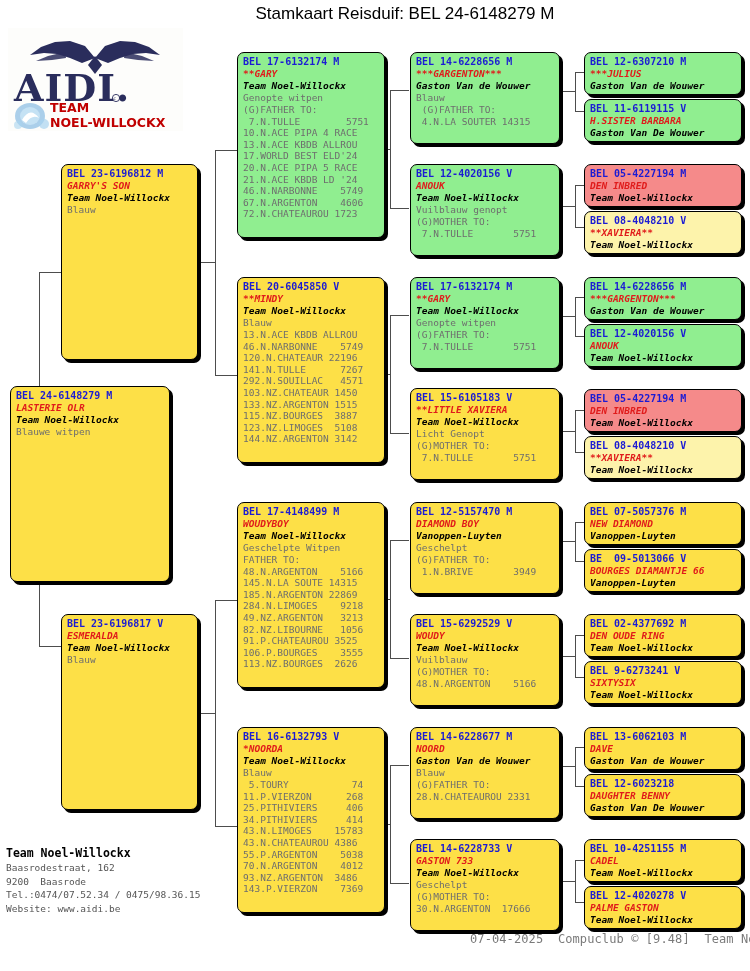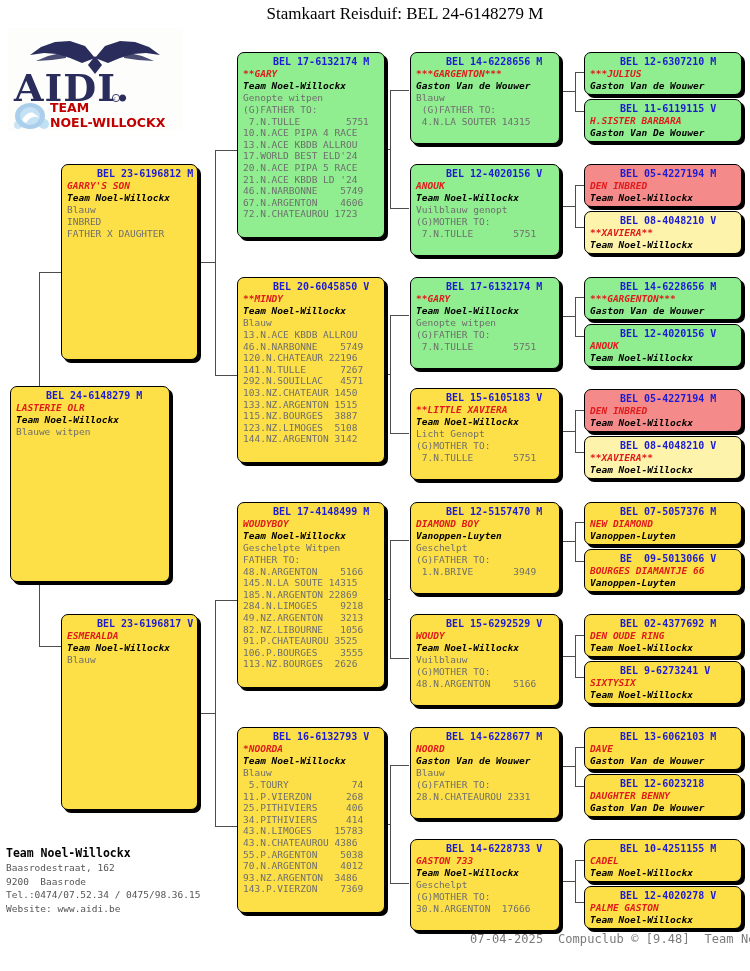--- a/index.html
+++ b/index.html
@@ -8,40 +8,40 @@
     width:750px;height:971px;position:relative;overflow:hidden;
     background:#ffffff;
     font-family:"DejaVu Sans Mono","Liberation Mono",monospace;
   }
   
   #logo{position:absolute;left:8px;top:28px;width:175px;height:103px;background:#fdfdfb;}
   #logo svg{display:block;}
   
   #title{
     position:absolute;left:195px;top:4px;width:420px;height:24px;
-    font-family:Liberation Serif, serif;
+    font-family:Liberation Sans, sans-serif;
     font-size:17px;font-weight:400;color:#000;text-align:center;white-space:nowrap;
   }
   
   .card{
     position:absolute;
     box-sizing:border-box;
     border:1px solid #000;
     border-radius:7px;
     background:#fde047;
     box-shadow:3px 3px 0 0 #000;
     padding:2px 4px 2px 5px;
     overflow:hidden;
   }
   .card.green{background:#90ee90;}
   .card.red{background:#f58a8a;}
   .card.yellow{background:#fdf3ab;}
   .ring{
     font-size:10px;font-weight:bold;color:#1b1bd4;letter-spacing:0px;
-    line-height:13px;white-space:pre;margin-left:30px;
+    line-height:13px;white-space:pre;
   }
   .nick{
     font-size:9.5px;font-weight:bold;font-style:italic;color:#e01b1b;
     line-height:12px;white-space:pre;
   }
   .owner{
     font-size:9.5px;font-weight:bold;font-style:italic;color:#000;
     line-height:12px;white-space:pre;
   }
   .colr{
@@ -172,22 +172,20 @@
 <div class="conn" style="left:575px;top:860px;width:1px;height:42px;"></div>
 <div class="conn" style="left:575px;top:860px;width:9px;height:1px;"></div>
 <div class="conn" style="left:575px;top:902px;width:9px;height:1px;"></div>
 <div class="conn" style="left:563px;top:881px;width:13px;height:1px;"></div>
 
 <div class="card" style="left:61px;top:164px;width:137px;height:196px;">
   <div class="ring">BEL 23-6196812 M</div>
   <div class="nick">GARRY'S SON</div>
   <div class="owner">Team Noel-Willockx</div>
   <div class="colr">Blauw</div>
-  <div class="palm">INBRED
-FATHER X DAUGHTER</div>
 </div>
 
 <div class="card" style="left:61px;top:614px;width:137px;height:196px;">
   <div class="ring">BEL 23-6196817 V</div>
   <div class="nick">ESMERALDA</div>
   <div class="owner">Team Noel-Willockx</div>
   <div class="colr">Blauw</div>
   <div class="palm"></div>
 </div>
 

